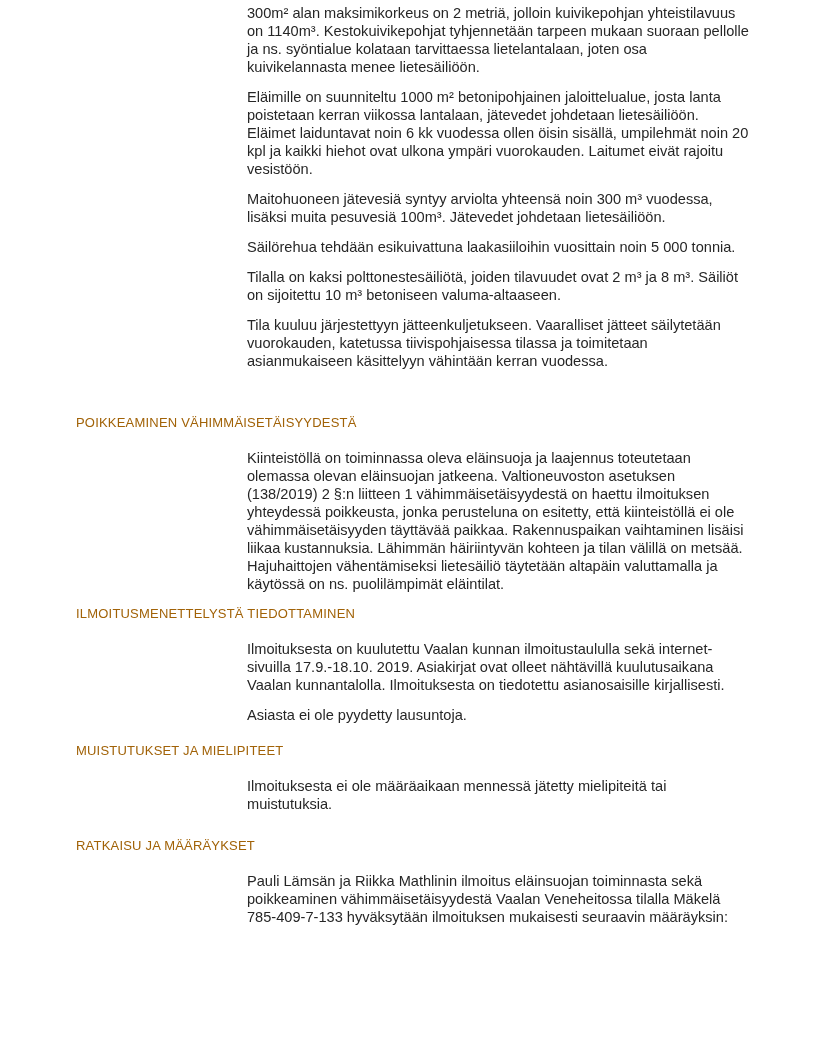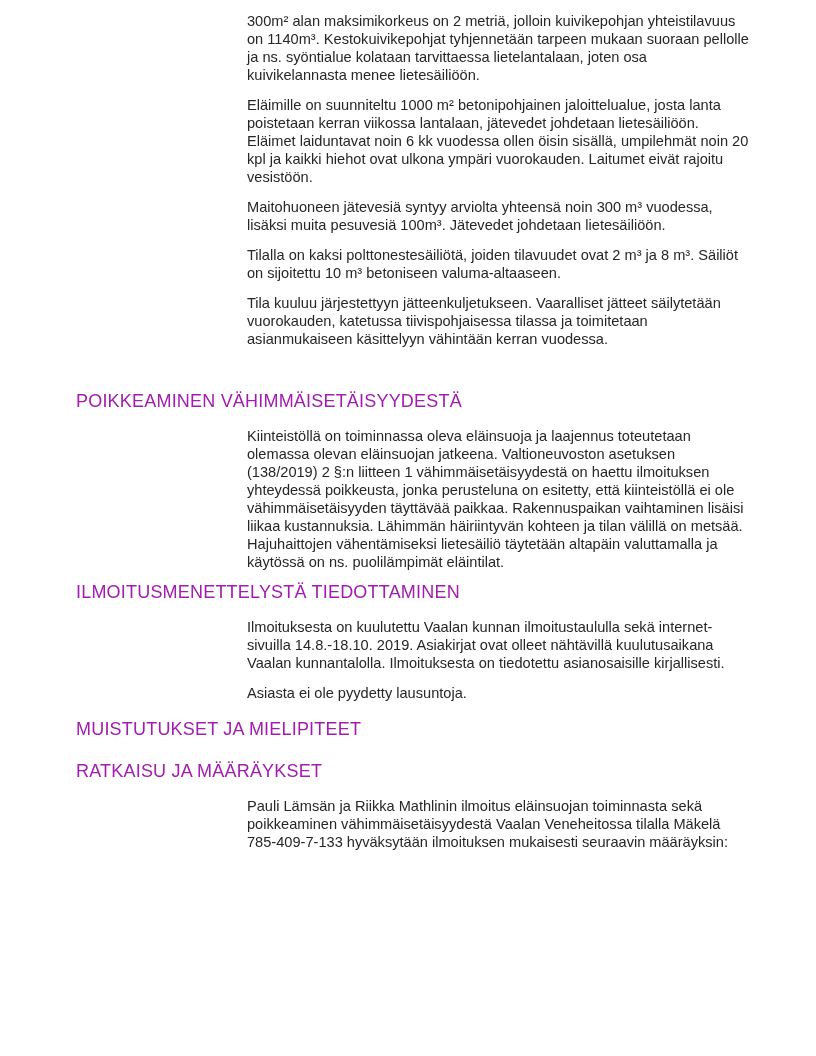--- a/index.html
+++ b/index.html
@@ -11,60 +11,62 @@
     width: 816px;
     height: 1056px;
     overflow: hidden;
     font-family: "Liberation Sans", "DejaVu Sans", sans-serif;
     color: #262626;
   }
   .page {
     box-sizing: border-box;
     width: 696px;
     height: 1056px;
-    padding: 12px 0 0 76px;
+    padding: 4px 0 0 76px;
     background: #ffffff;
   }
   .body-paragraph {
     margin: 0 0 12px 171px;   
     width: 502px;
     font-size: 14.6px;
     line-height: 18px;
     text-align: left;
   }
   .section-heading {
     margin: 30px 0 17px 0;    
-    font-size: 18px;
+    font-size: 13px;
     line-height: 18px;
     font-weight: 400;
     letter-spacing: 0.2px;
-    color: #a21caf;
+    color: #a16207;
   }
   
   .gap-h1 { margin-top: 44px; }
   .gap-h2 { margin-top: 6px; }
   .gap-h3 { margin-top: 18px; }
   .gap-h4 { margin-top: 24px; }
 </style>
 </head>
 <body>
 
 <div class="page">
 
   <p class="body-paragraph">300m² alan maksimikorkeus on 2 metriä, jolloin kuivikepohjan yhteistilavuus on 1140m³. Kestokuivikepohjat tyhjennetään tarpeen mukaan suoraan pellolle ja ns. syöntialue kolataan tarvittaessa lietelantalaan, joten osa kuivikelannasta menee lietesäiliöön.</p>
   <p class="body-paragraph">Eläimille on suunniteltu 1000 m² betonipohjainen jaloittelualue, josta lanta poistetaan kerran viikossa lantalaan, jätevedet johdetaan lietesäiliöön. Eläimet laiduntavat noin 6 kk vuodessa ollen öisin sisällä, umpilehmät noin 20 kpl ja kaikki hiehot ovat ulkona ympäri vuorokauden. Laitumet eivät rajoitu vesistöön.</p>
   <p class="body-paragraph">Maitohuoneen jätevesiä syntyy arviolta yhteensä noin 300 m³ vuodessa, lisäksi muita pesuvesiä 100m³. Jätevedet johdetaan lietesäiliöön.</p>
+  <p class="body-paragraph">Säilörehua tehdään esikuivattuna laakasiiloihin vuosittain noin 5 000 tonnia.</p>
   <p class="body-paragraph">Tilalla on kaksi polttonestesäiliötä, joiden tilavuudet ovat 2 m³ ja 8 m³. Säiliöt on sijoitettu 10 m³ betoniseen valuma-altaaseen.</p>
   <p class="body-paragraph">Tila kuuluu järjestettyyn jätteenkuljetukseen. Vaaralliset jätteet säilytetään vuorokauden, katetussa tiivispohjaisessa tilassa ja toimitetaan asianmukaiseen käsittelyyn vähintään kerran vuodessa.</p>
 
   <h2 class="section-heading gap-h1">POIKKEAMINEN VÄHIMMÄISETÄISYYDESTÄ</h2>
   <p class="body-paragraph">Kiinteistöllä on toiminnassa oleva eläinsuoja ja laajennus toteutetaan olemassa olevan eläinsuojan jatkeena. Valtioneuvoston asetuksen (138/2019) 2 §:n liitteen 1 vähimmäisetäisyydestä on haettu ilmoituksen yhteydessä poikkeusta, jonka perusteluna on esitetty, että kiinteistöllä ei ole vähimmäisetäisyyden täyttävää paikkaa. Rakennuspaikan vaihtaminen lisäisi liikaa kustannuksia. Lähimmän häiriintyvän kohteen ja tilan välillä on metsää. Hajuhaittojen vähentämiseksi lietesäiliö täytetään altapäin valuttamalla ja käytössä on ns. puolilämpimät eläintilat.</p>
 
   <h2 class="section-heading gap-h2">ILMOITUSMENETTELYSTÄ TIEDOTTAMINEN</h2>
-  <p class="body-paragraph">Ilmoituksesta on kuulutettu Vaalan kunnan ilmoitustaululla sekä internet-sivuilla 14.8.-18.10. 2019. Asiakirjat ovat olleet nähtävillä kuulutusaikana Vaalan kunnantalolla. Ilmoituksesta on tiedotettu asianosaisille kirjallisesti.</p>
+  <p class="body-paragraph">Ilmoituksesta on kuulutettu Vaalan kunnan ilmoitustaululla sekä internet-sivuilla 17.9.-18.10. 2019. Asiakirjat ovat olleet nähtävillä kuulutusaikana Vaalan kunnantalolla. Ilmoituksesta on tiedotettu asianosaisille kirjallisesti.</p>
   <p class="body-paragraph">Asiasta ei ole pyydetty lausuntoja.</p>
 
   <h2 class="section-heading gap-h3">MUISTUTUKSET JA MIELIPITEET</h2>
+  <p class="body-paragraph">Ilmoituksesta ei ole määräaikaan mennessä jätetty mielipiteitä tai muistutuksia.</p>
 
   <h2 class="section-heading gap-h4">RATKAISU JA MÄÄRÄYKSET</h2>
   <p class="body-paragraph">Pauli Lämsän ja Riikka Mathlinin ilmoitus eläinsuojan toiminnasta sekä poikkeaminen vähimmäisetäisyydestä Vaalan Veneheitossa tilalla Mäkelä 785-409-7-133 hyväksytään ilmoituksen mukaisesti seuraavin määräyksin:</p>
 
 </div>
 
 </body></html>

